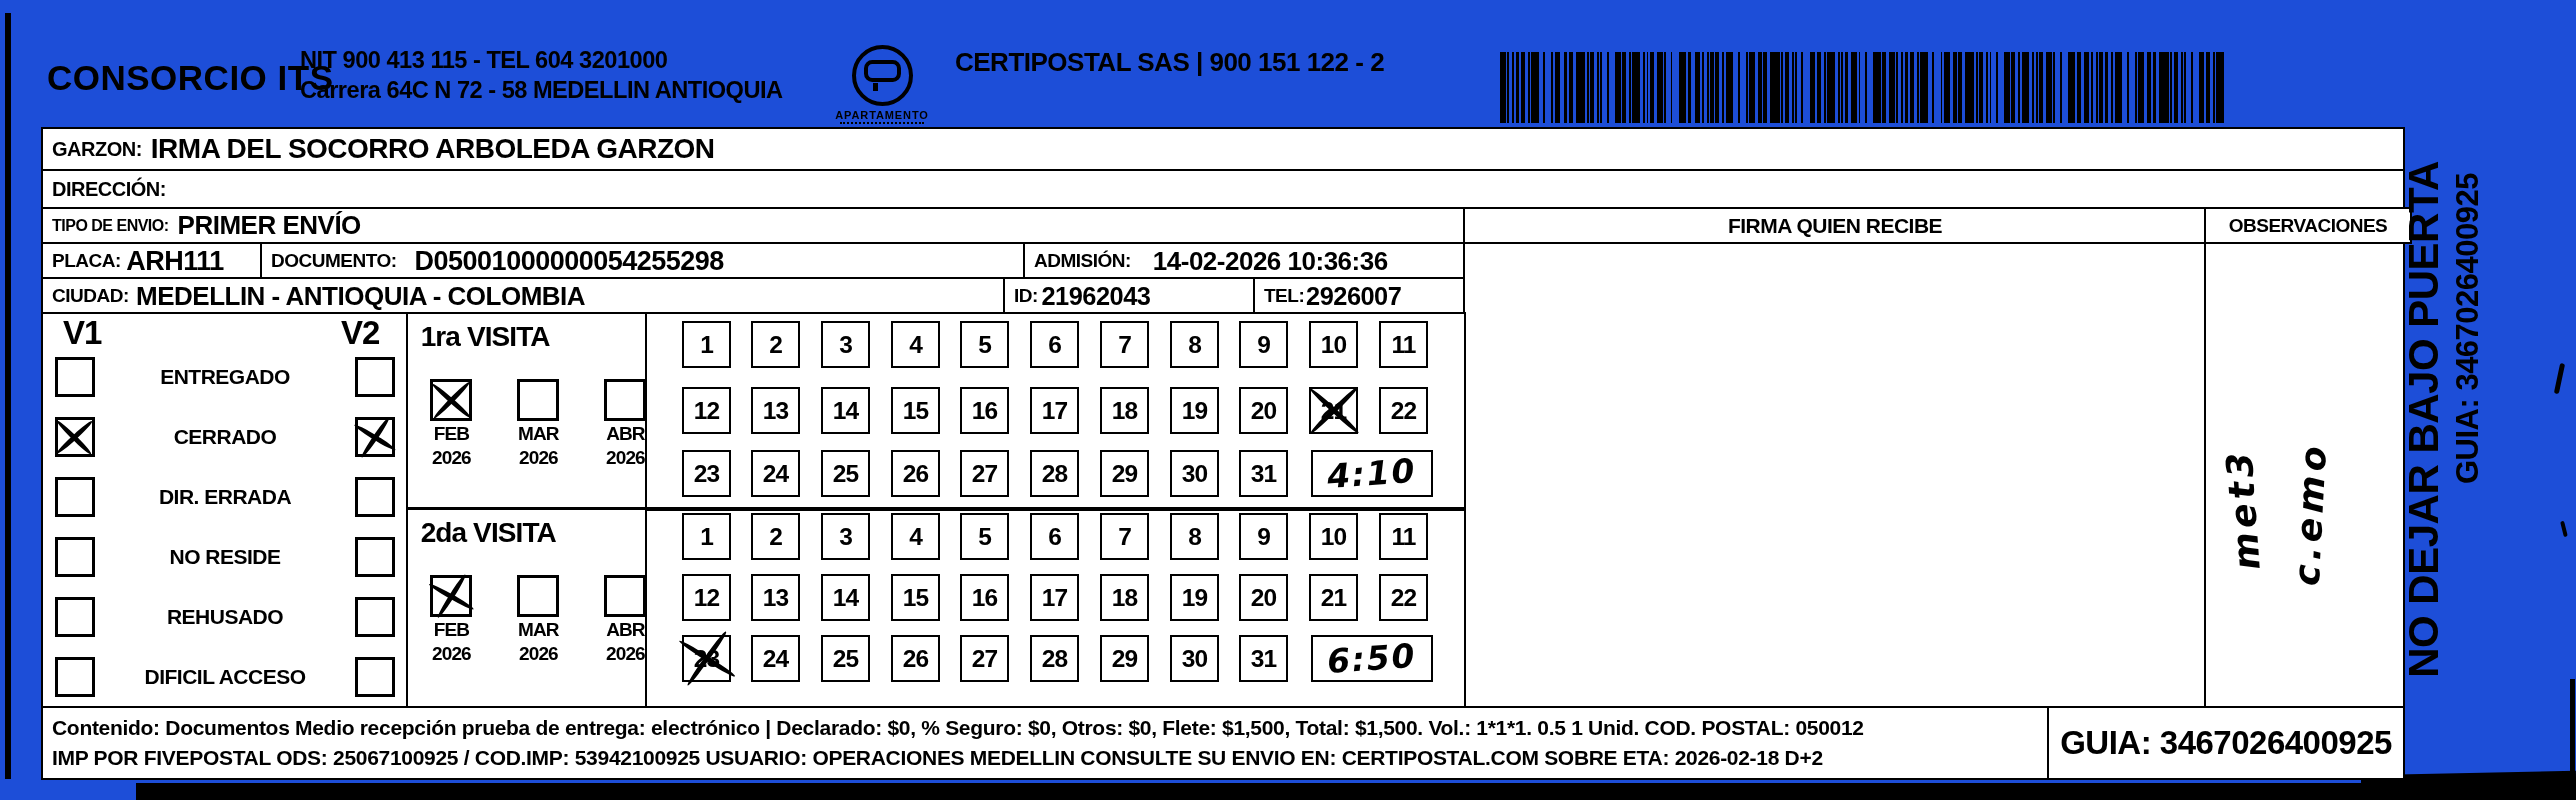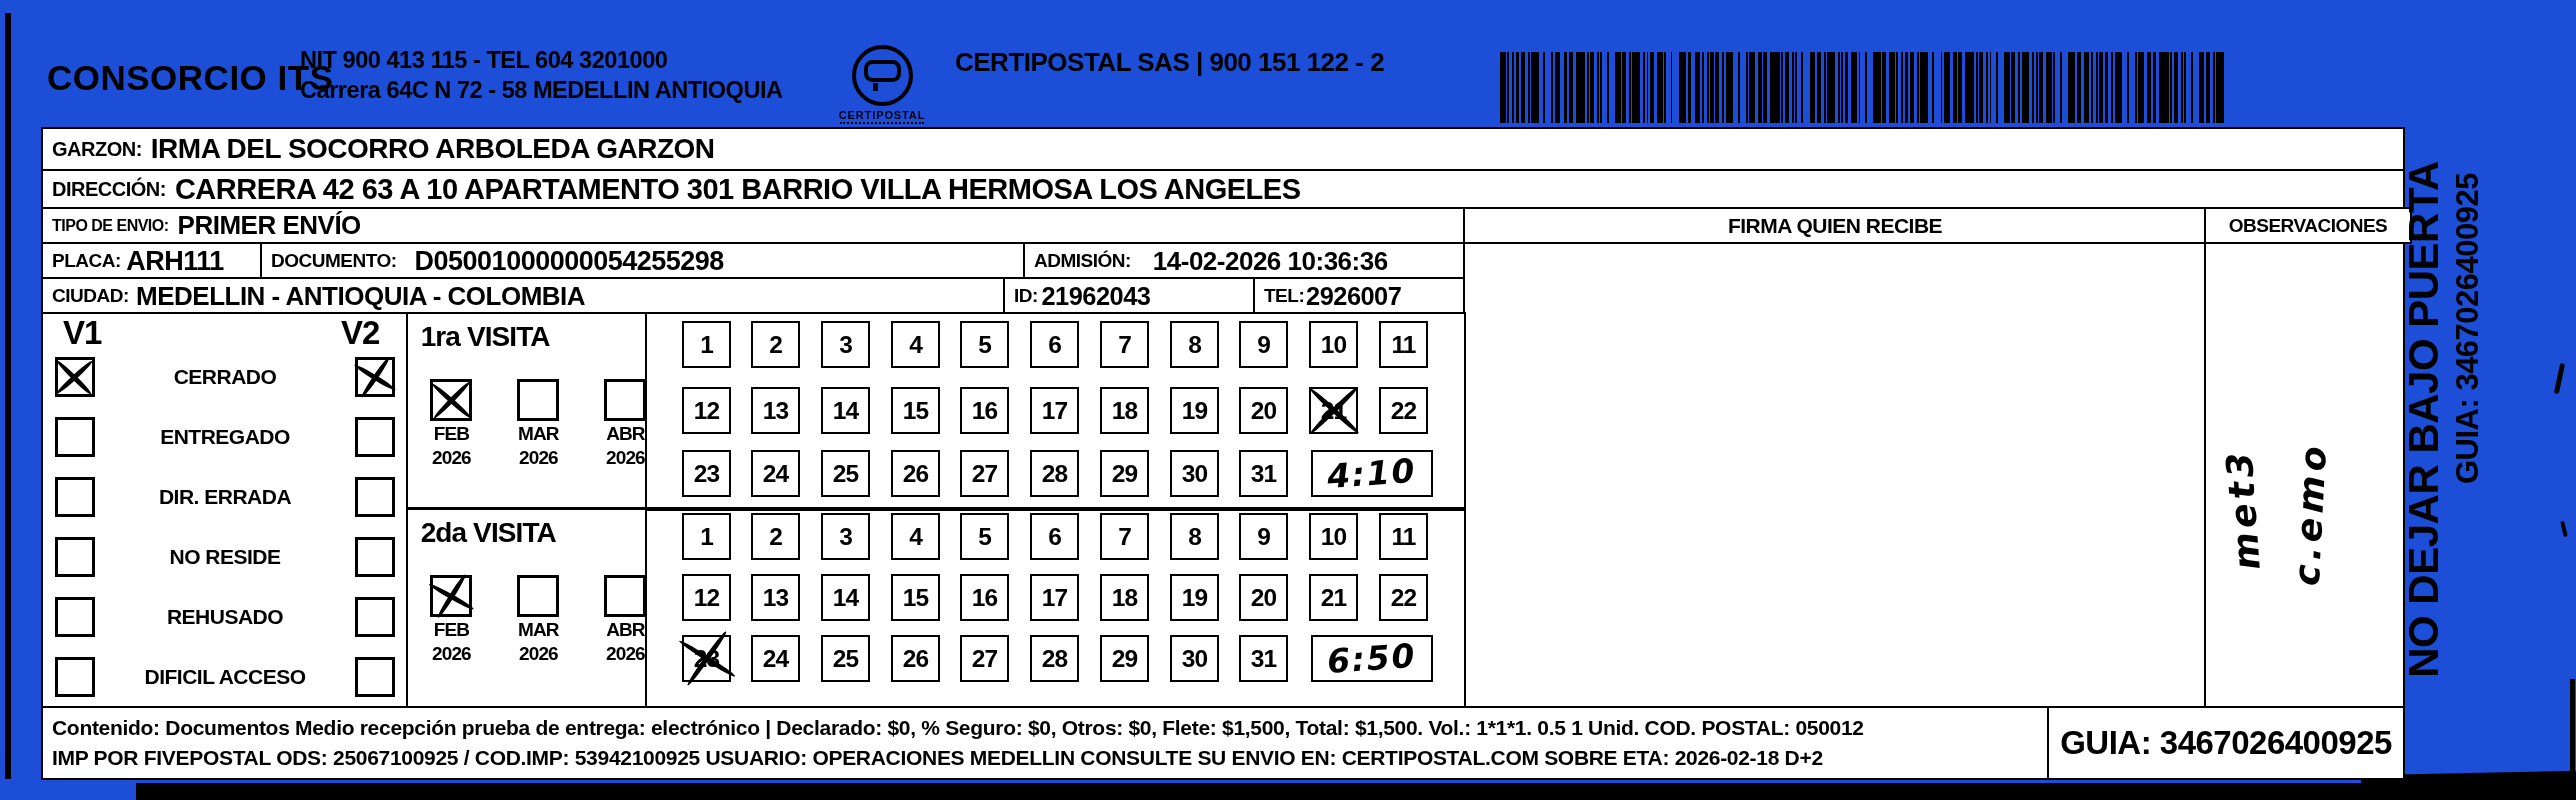--- a/index.html
+++ b/index.html
@@ -90,21 +90,21 @@
   <div class="abs h-company">CONSORCIO ITS</div>
   <div class="abs h-info">
     <div>NIT 900 413 115 - TEL 604 3201000</div>
     <div>Carrera 64C N 72 - 58 MEDELLIN ANTIOQUIA</div>
   </div>
   <div class="abs" id="logo">
     <div class="logo-circle">
       <div class="logo-glyph"></div>
       <div class="logo-tail"></div>
     </div>
-    <div class="logo-caption">CERTIPOSTAL</div>
+    <div class="logo-caption">APARTAMENTO</div>
     <div class="logo-rule"></div>
   </div>
   <div class="abs h-carrier1">CERTIPOSTAL SAS | 900 151 122 - 2</div>
   <div class="abs" id="barcode">
       <div style="width: 5.7px; margin-right: 1.5px; background: rgb(0, 0, 0);"></div>
       <div style="width: 1.9px; margin-right: 3.1px; background: rgb(0, 0, 0);"></div>
       <div style="width: 1.9px; margin-right: 1.5px; background: rgb(0, 0, 0);"></div>
       <div style="width: 3.8px; margin-right: 1.5px; background: rgb(0, 0, 0);"></div>
       <div style="width: 3.8px; margin-right: 3.1px; background: rgb(0, 0, 0);"></div>
       <div style="width: 1.9px; margin-right: 1.5px; background: rgb(0, 0, 0);"></div>
@@ -215,21 +215,20 @@
       <div style="width: 1.9px; margin-right: 1.5px; background: rgb(0, 0, 0);"></div>
       <div style="width: 7.6px; margin-right: 3.1px; background: rgb(0, 0, 0);"></div>
     </div>
 
   <div class="cell" style="left:41px;top:127px;width:2364px;height:44px;">
     <span class="lbl" style="font-size:20px;">GARZON:</span>
     <span class="val" style="font-size:28px;">IRMA DEL SOCORRO ARBOLEDA GARZON</span>
   </div>
   <div class="cell" style="left:41px;top:169px;width:2364px;height:41px;">
     <span class="lbl" style="font-size:20px;">DIRECCIÓN:</span>
-    <span class="val" style="font-size:29px;">CARRERA 42  63 A  10 APARTAMENTO 301 BARRIO VILLA HERMOSA LOS ANGELES</span>
   </div>
   <div class="cell" style="left:41px;top:207px;width:1425px;height:37px;">
     <span class="lbl" style="font-size:16px;">TIPO DE ENVIO:</span>
     <span class="val" style="font-size:26px;">PRIMER ENVÍO</span>
   </div>
   <div class="cell ctr" style="left:1463px;top:207px;width:744px;height:37px;">
     <span class="lbl" style="font-size:21px;">FIRMA QUIEN RECIBE</span>
   </div>
   <div class="cell ctr" style="left:2204px;top:207px;width:208px;height:37px;">
     <span class="lbl" style="font-size:19px;">OBSERVACIONES</span>
@@ -262,33 +261,33 @@
   <div class="cell" style="left:1463px;top:242px;width:744px;height:467px;"></div>
   <div class="cell" id="obs-body" style="left:2204px;top:242px;width:201px;height:467px;display:block;padding:0;overflow:hidden;">
       <div class="obs-hw" style="left: -76px; top: 244px; transform: rotate(-94deg);">met3</div>
       <div class="obs-hw" style="left: -9px; top: 249px; transform: rotate(-87deg);">c.emo</div>
     </div>
 
   <div class="cell" id="status-box">
     <span class="v-col" style="left:20px;">V1</span>
     <span class="v-col" style="left:298px;">V2</span>
     <div id="status-rows">
+        <div class="status-row">
+          <span class="cb"></span>
+          <div class="status-label">ENTREGADO</div>
+          <span class="cb"></span>
+        </div>
         <div class="status-row">
           <span class="cb">
             <span class="xmark" style="transform: rotate(7deg);"></span>
           </span>
           <div class="status-label">CERRADO</div>
           <span class="cb">
             <span class="xmark" style="transform: rotate(-6deg);"></span>
           </span>
-        </div>
-        <div class="status-row">
-          <span class="cb"></span>
-          <div class="status-label">ENTREGADO</div>
-          <span class="cb"></span>
         </div>
         <div class="status-row">
           <span class="cb"></span>
           <div class="status-label">DIR. ERRADA</div>
           <span class="cb"></span>
         </div>
         <div class="status-row">
           <span class="cb"></span>
           <div class="status-label">NO RESIDE</div>
           <span class="cb"></span>

